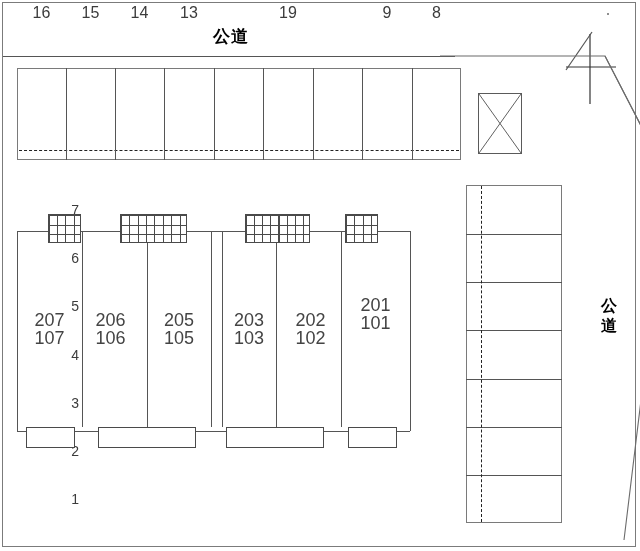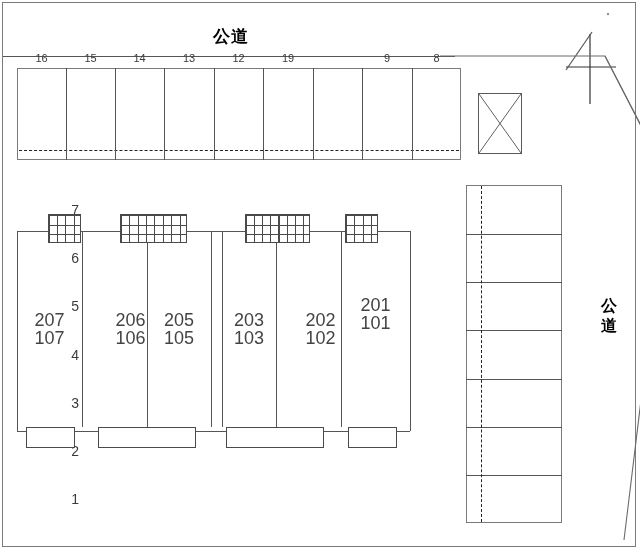--- a/index.html
+++ b/index.html
@@ -85,24 +85,23 @@
     top: 0;
     height: 92px;
     box-sizing: border-box;
   }
   .stall-top .num {
     position: absolute;
     top: 4px;
     left: 0;
     width: 100%;
     text-align: center;
-    font-size: 11px;
+    font-size: 16px;
     color: #3c3c3c;
     font-family: "Liberation Sans", sans-serif;
-    margin-top: 48px;
   }
 
   
   .right-col {
     position: absolute;
     left: 466px;
     top: 185px;
     width: 96px;
     height: 338px;
     border: 1px solid #7a7a7a;
@@ -215,23 +214,20 @@
     <span class="num">16</span>
   </div>
   <div class="stall-top" style="left:66px; width:49px;">
     <span class="num">15</span>
   </div>
   <div class="stall-top" style="left:115px; width:49px;">
     <span class="num">14</span>
   </div>
   <div class="stall-top" style="left:164px; width:50px;">
     <span class="num">13</span>
-  </div>
-  <div class="stall-top" style="left:214px; width:49px;">
-    <span class="num">12</span>
   </div>
   <div class="stall-top" style="left:263px; width:50px;">
     <span class="num">19</span>
   </div>
   <div class="stall-top" style="left:362px; width:50px;">
     <span class="num">9</span>
   </div>
   <div class="stall-top" style="left:412px; width:49px;">
     <span class="num">8</span>
   </div>
@@ -291,33 +287,33 @@
   <div class="hline" style="left:17px;  top:431px; width:9px;"></div>
   <div class="hline" style="left:75px;  top:431px; width:23px;"></div>
   <div class="hline" style="left:196px; top:431px; width:30px;"></div>
   <div class="hline" style="left:324px; top:431px; width:24px;"></div>
   <div class="hline" style="left:397px; top:431px; width:13px;"></div>
 
   <div class="unit-label" style="left:17px;  top:311px; width:65px;">
     <div>207</div>
     <div>107</div>
   </div>
-  <div class="unit-label" style="left:98px;  top:311px; width:65px;">
+  <div class="unit-label" style="left:78px;  top:311px; width:65px;">
     <div>206</div>
     <div>106</div>
   </div>
   <div class="unit-label" style="left:147px; top:311px; width:64px;">
     <div>205</div>
     <div>105</div>
   </div>
   <div class="unit-label" style="left:222px; top:311px; width:54px;">
     <div>203</div>
     <div>103</div>
   </div>
-  <div class="unit-label" style="left:288px; top:311px; width:65px;">
+  <div class="unit-label" style="left:278px; top:311px; width:65px;">
     <div>202</div>
     <div>102</div>
   </div>
   <div class="unit-label" style="left:341px; top:296px; width:69px;">
     <div>201</div>
     <div>101</div>
   </div>
 
   <div class="stair" style="left:48px;  top:214px; width:33px; height:29px; --cw:8.25px; --ch:9.67px;"></div>
   <div class="stair" style="left:120px; top:214px; width:67px; height:29px; --cw:8.375px; --ch:9.67px;"></div>

